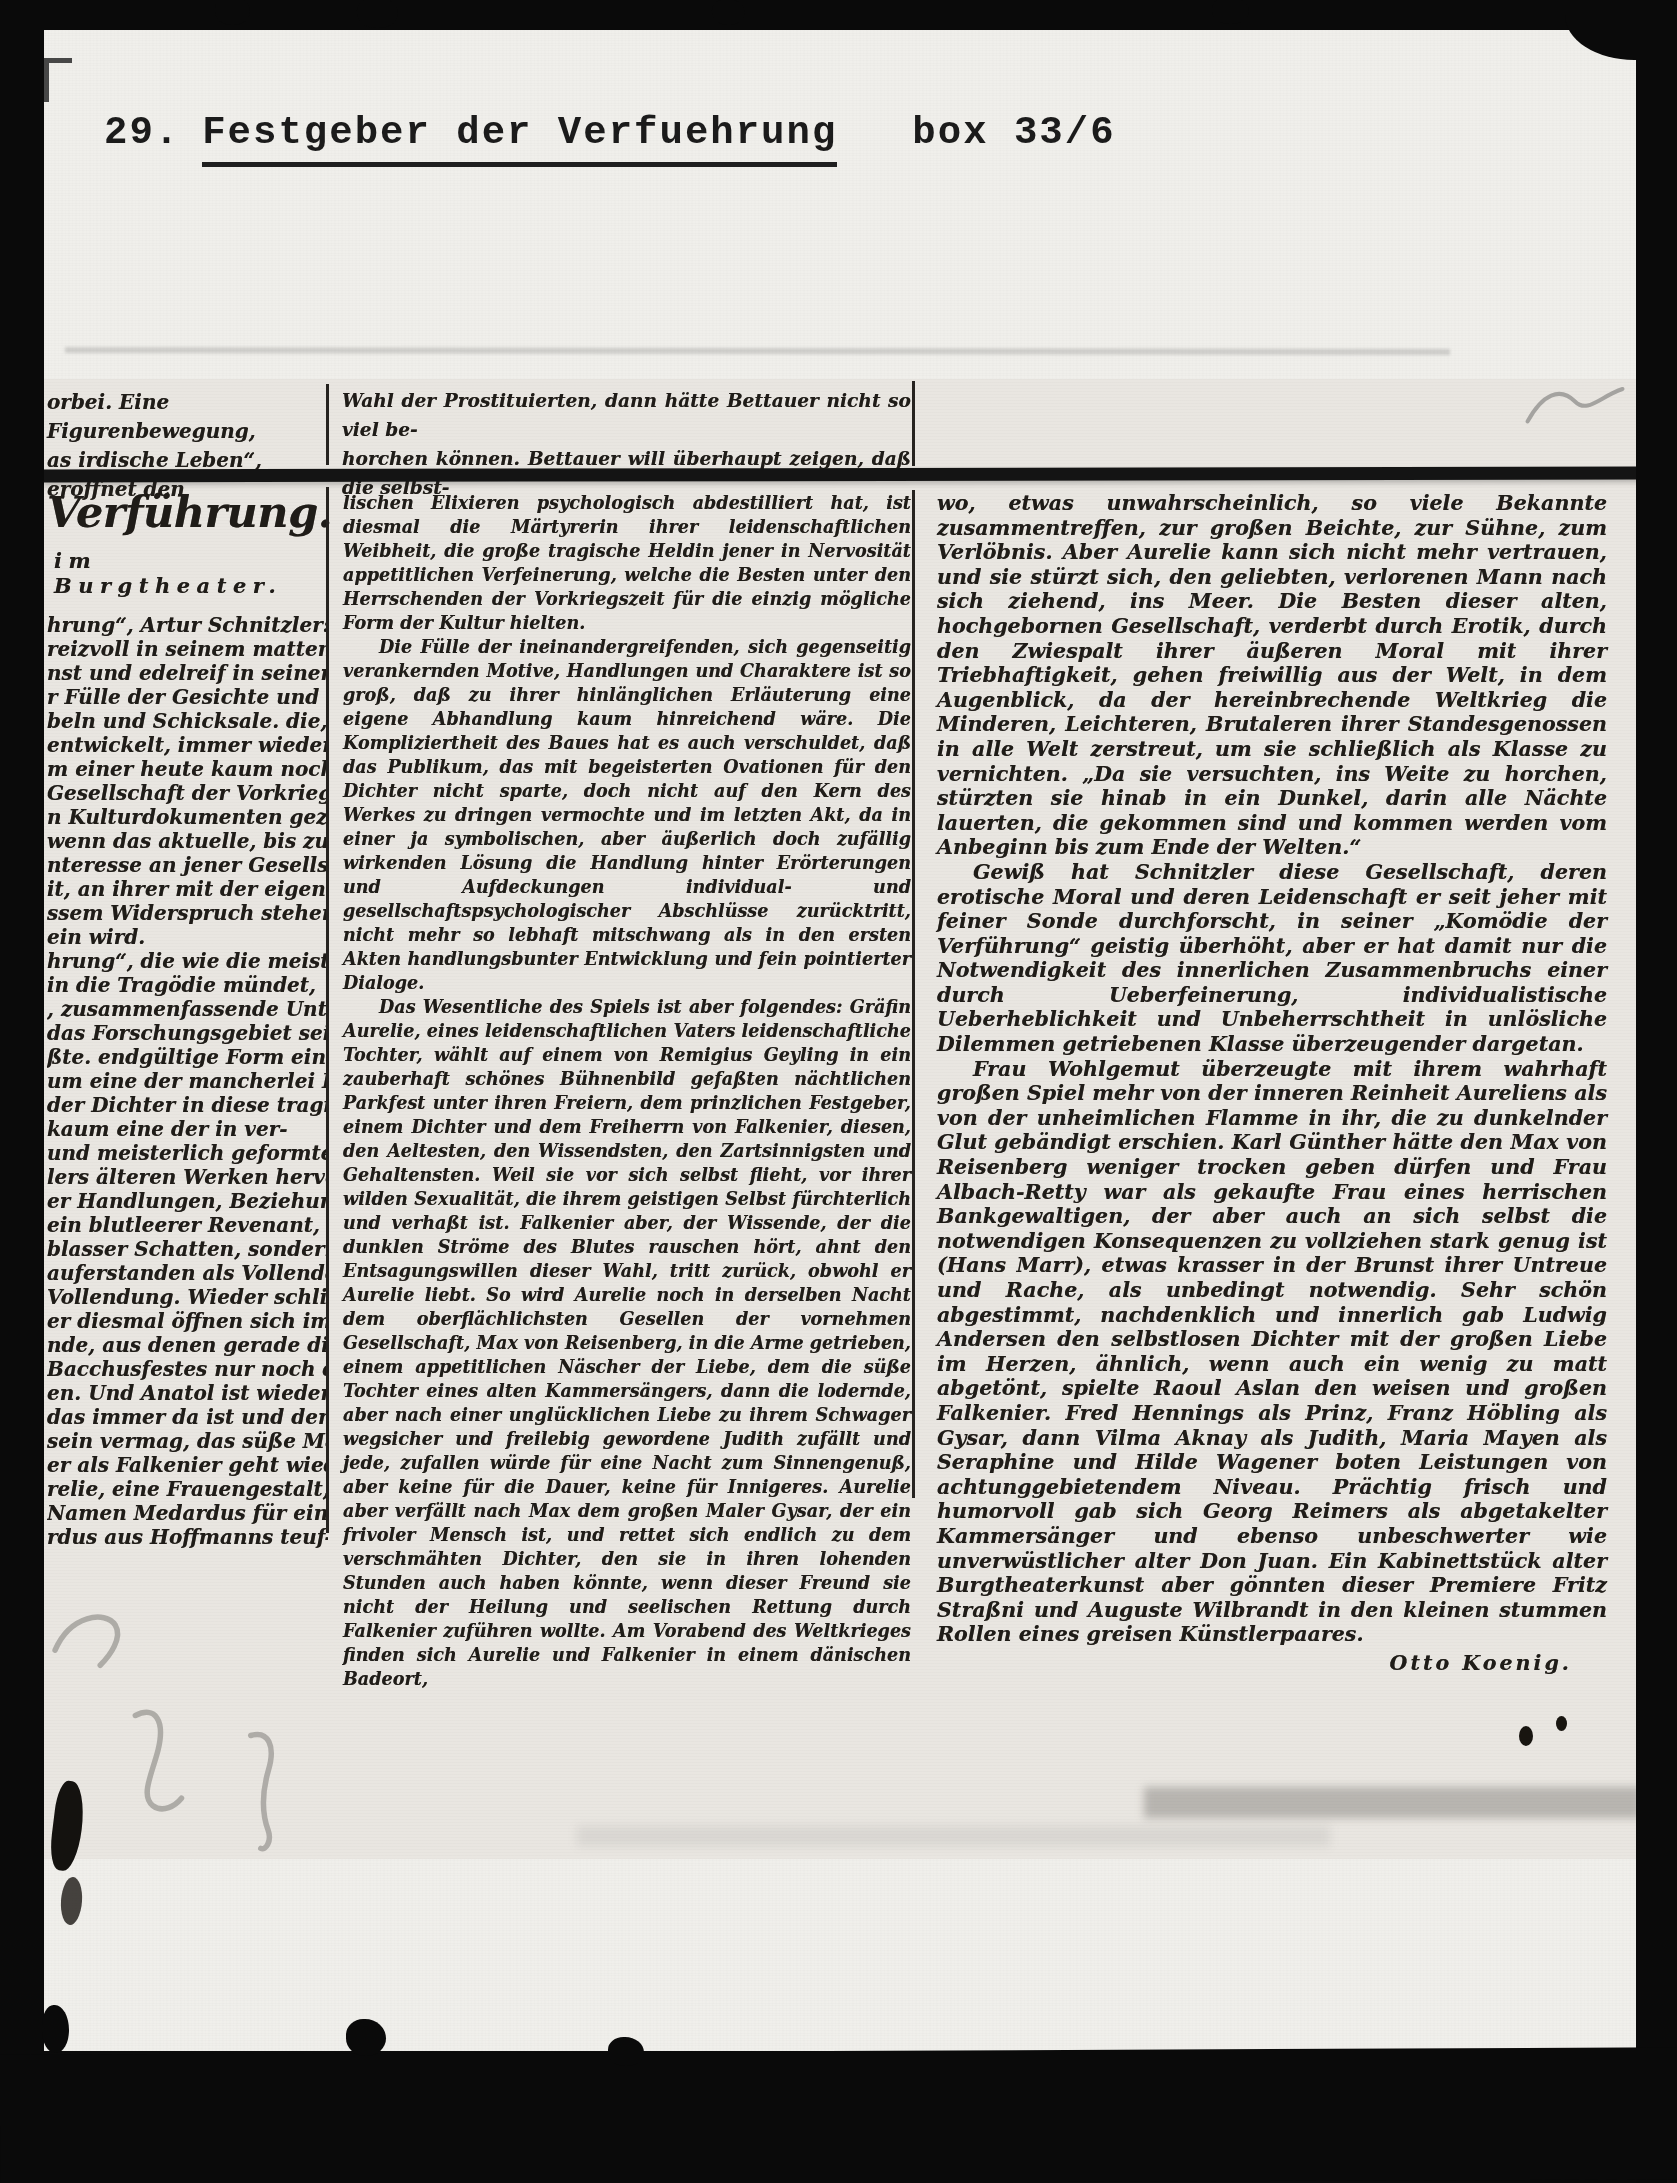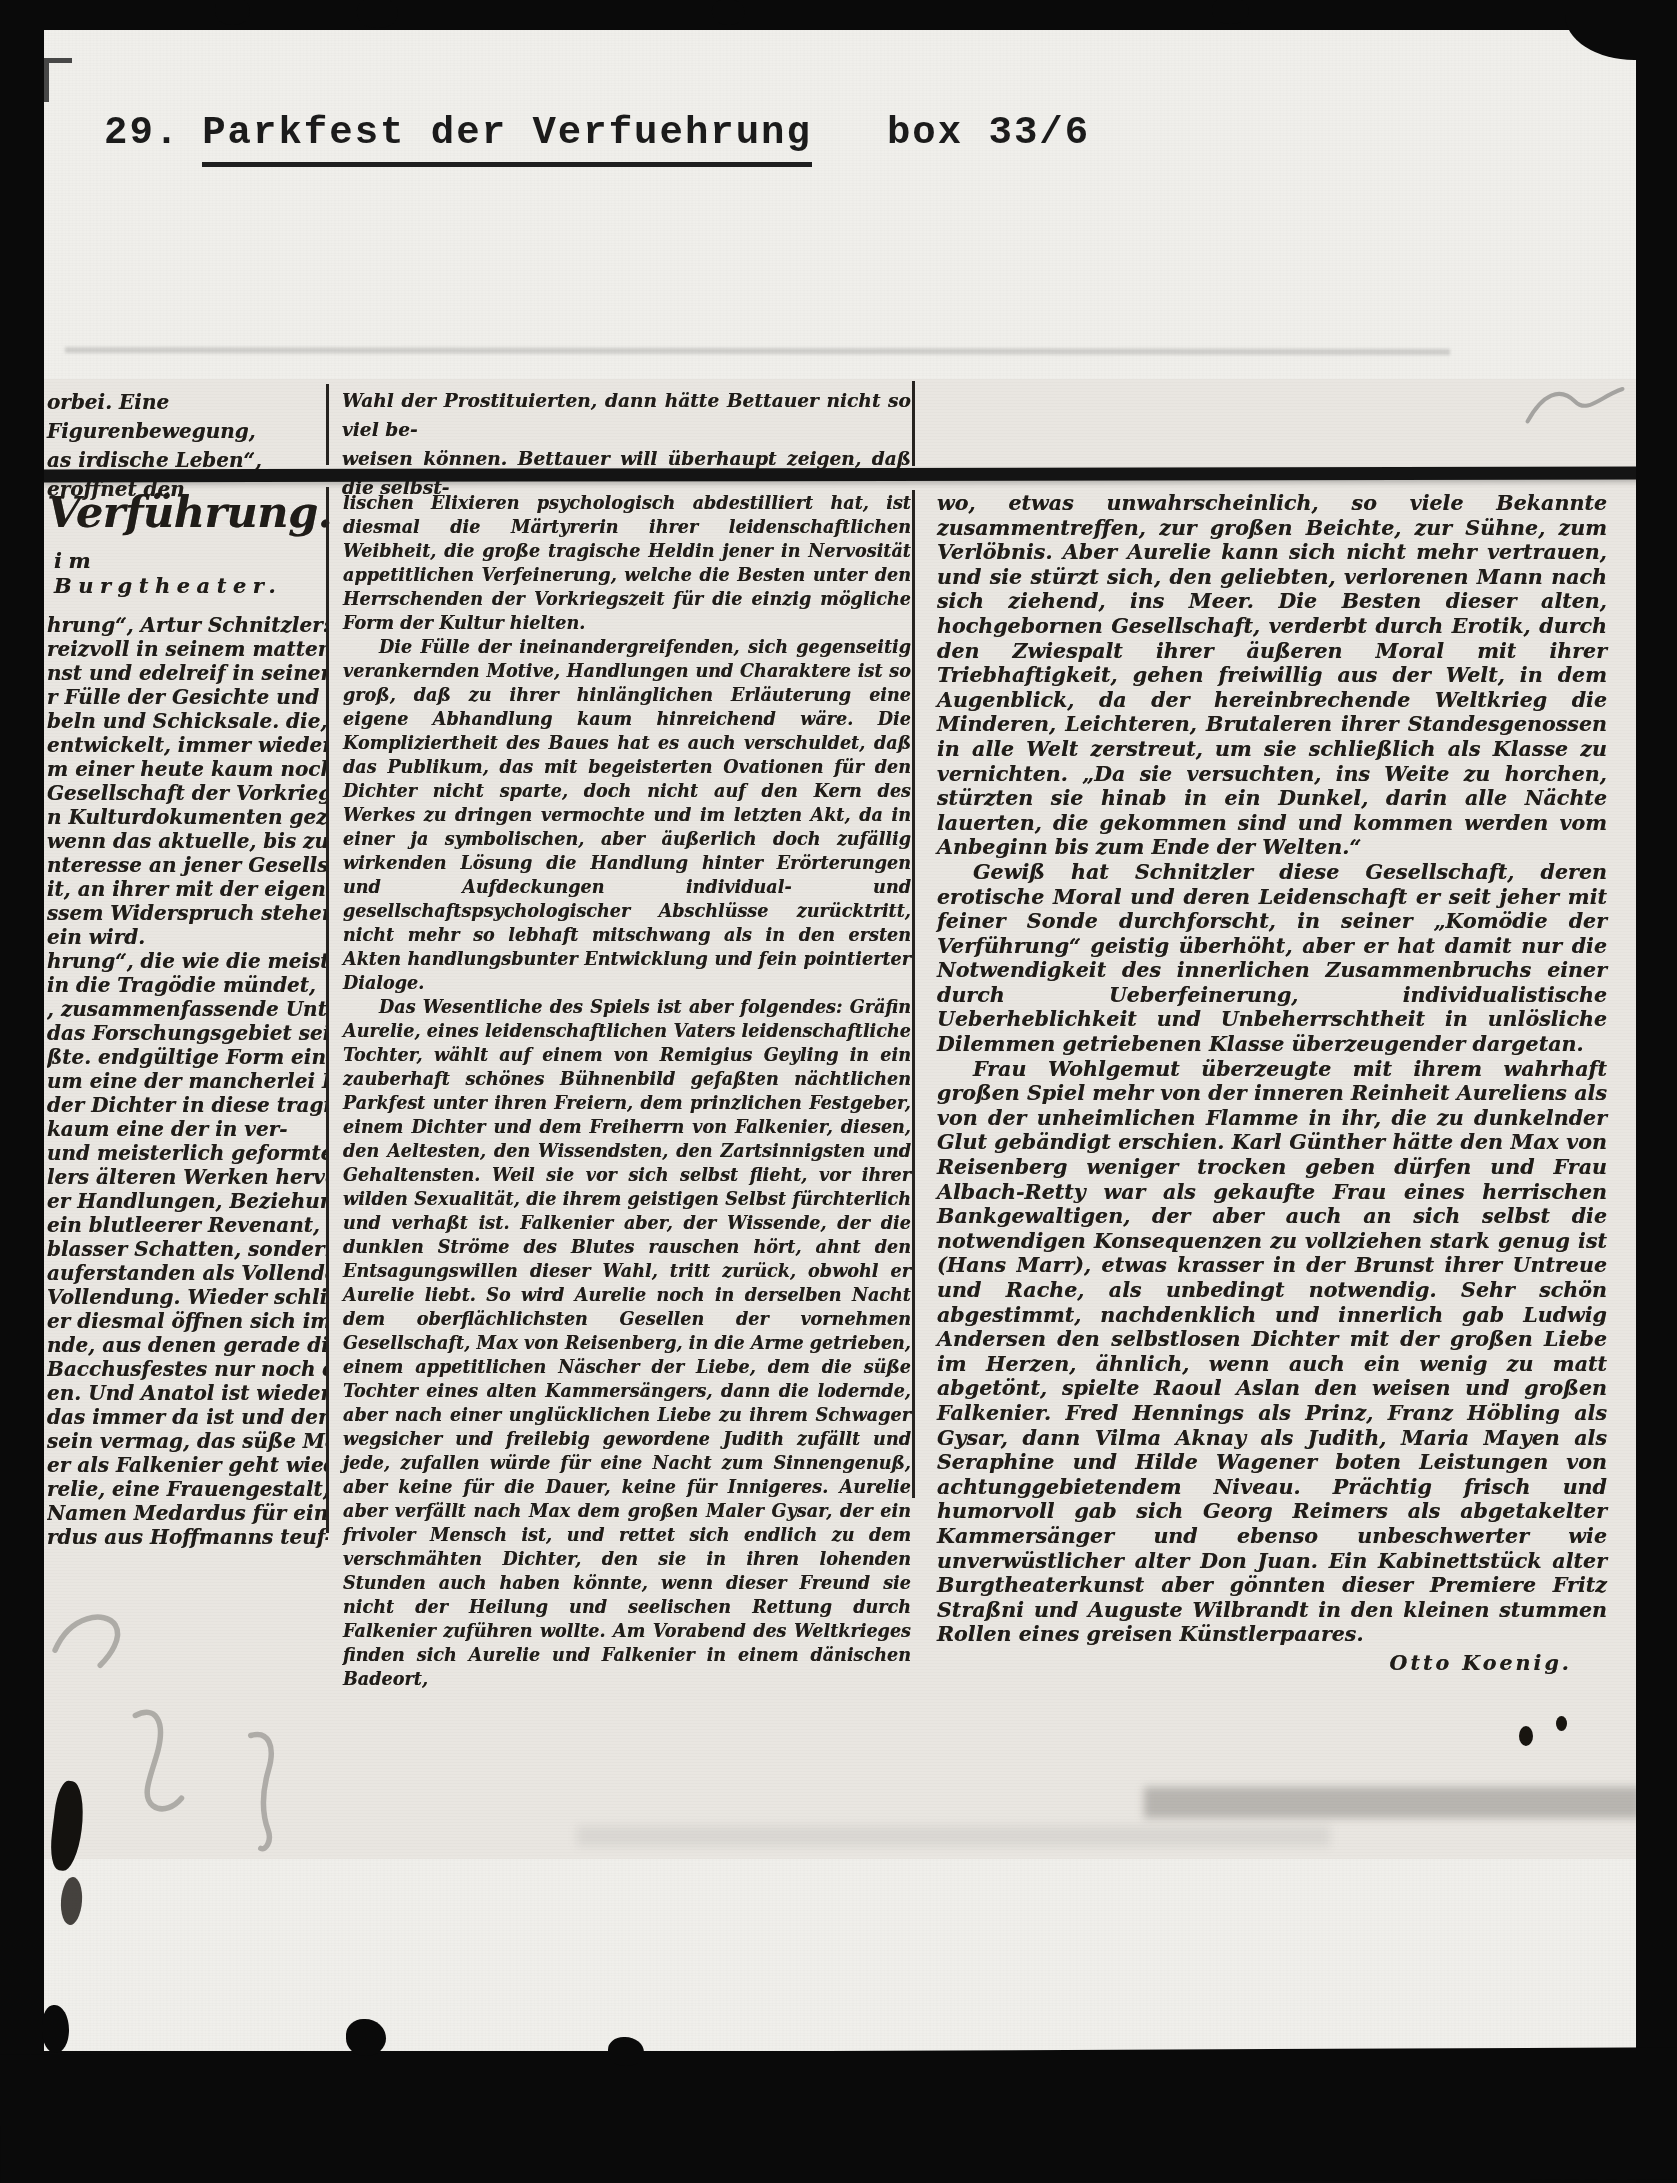--- a/index.html
+++ b/index.html
@@ -95,37 +95,37 @@
     border-left:5px solid #2b2b2b;border-top:5px solid #2b2b2b;opacity:.85;}
 </style>
 </head>
 <body>
 
 <div id="stage">
 
   <div id="paper"></div>
 
   <div id="typed-header">
-    <span class="idx">29.</span><span class="ttl">Parkfest der Verfuehrung</span><span class="box">box 33/6</span>
+    <span class="idx">29.</span><span class="ttl">Festgeber der Verfuehrung</span><span class="box">box 33/6</span>
   </div>
   <div id="header-smudge"></div>
   <div id="corner-mark"></div>
 
   <div id="clipping">
 
     <div id="left-fragment" class="frak">
         <div class="cut-line">orbei. Eine Figurenbewegung,</div>
         <div class="cut-line">as irdische Leben“, eröffnet den</div>
       </div>
 
     <div class="vrule" id="rule-v1-top"></div>
 
     <div id="middle-fragment" class="frak">
         <div class="frag-line">Wahl der Prostituierten, dann hätte Bettauer nicht so viel be-</div>
-        <div class="frag-line">weisen können. Bettauer will überhaupt zeigen, daß die selbst-</div>
+        <div class="frag-line">horchen können. Bettauer will überhaupt zeigen, daß die selbst-</div>
       </div>
 
     <div class="vrule" id="rule-v2-top"></div>
 
 
     <div id="rule-thick"></div>
 
     <div id="left-col">
       <div id="headline" class="frak">Verführung.</div>
       <div id="subtitle" class="frak">im Burgtheater.</div>

